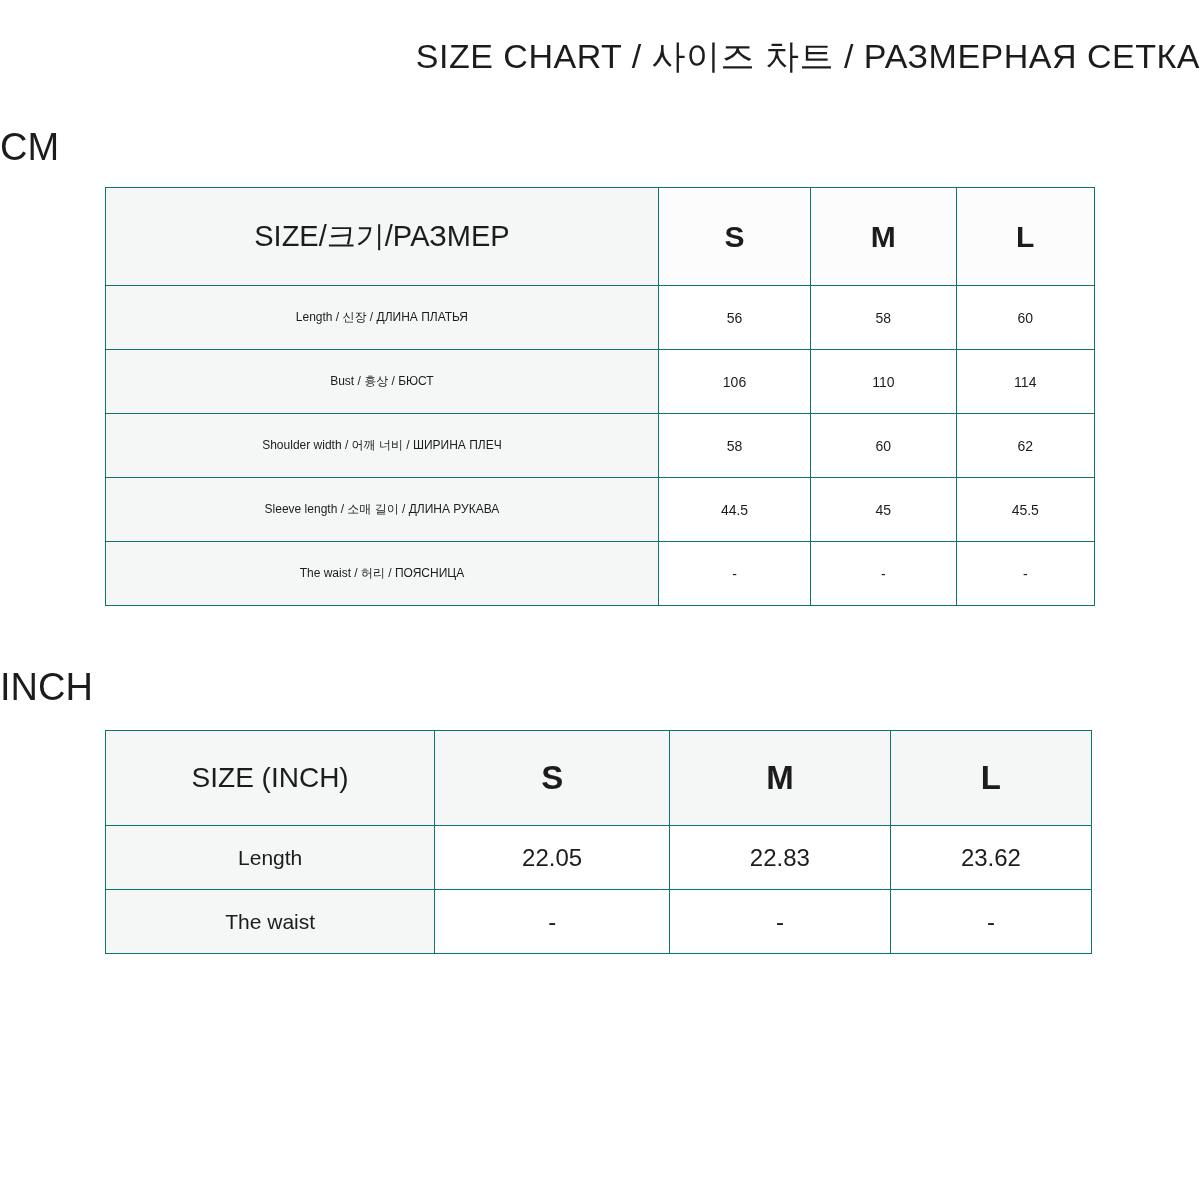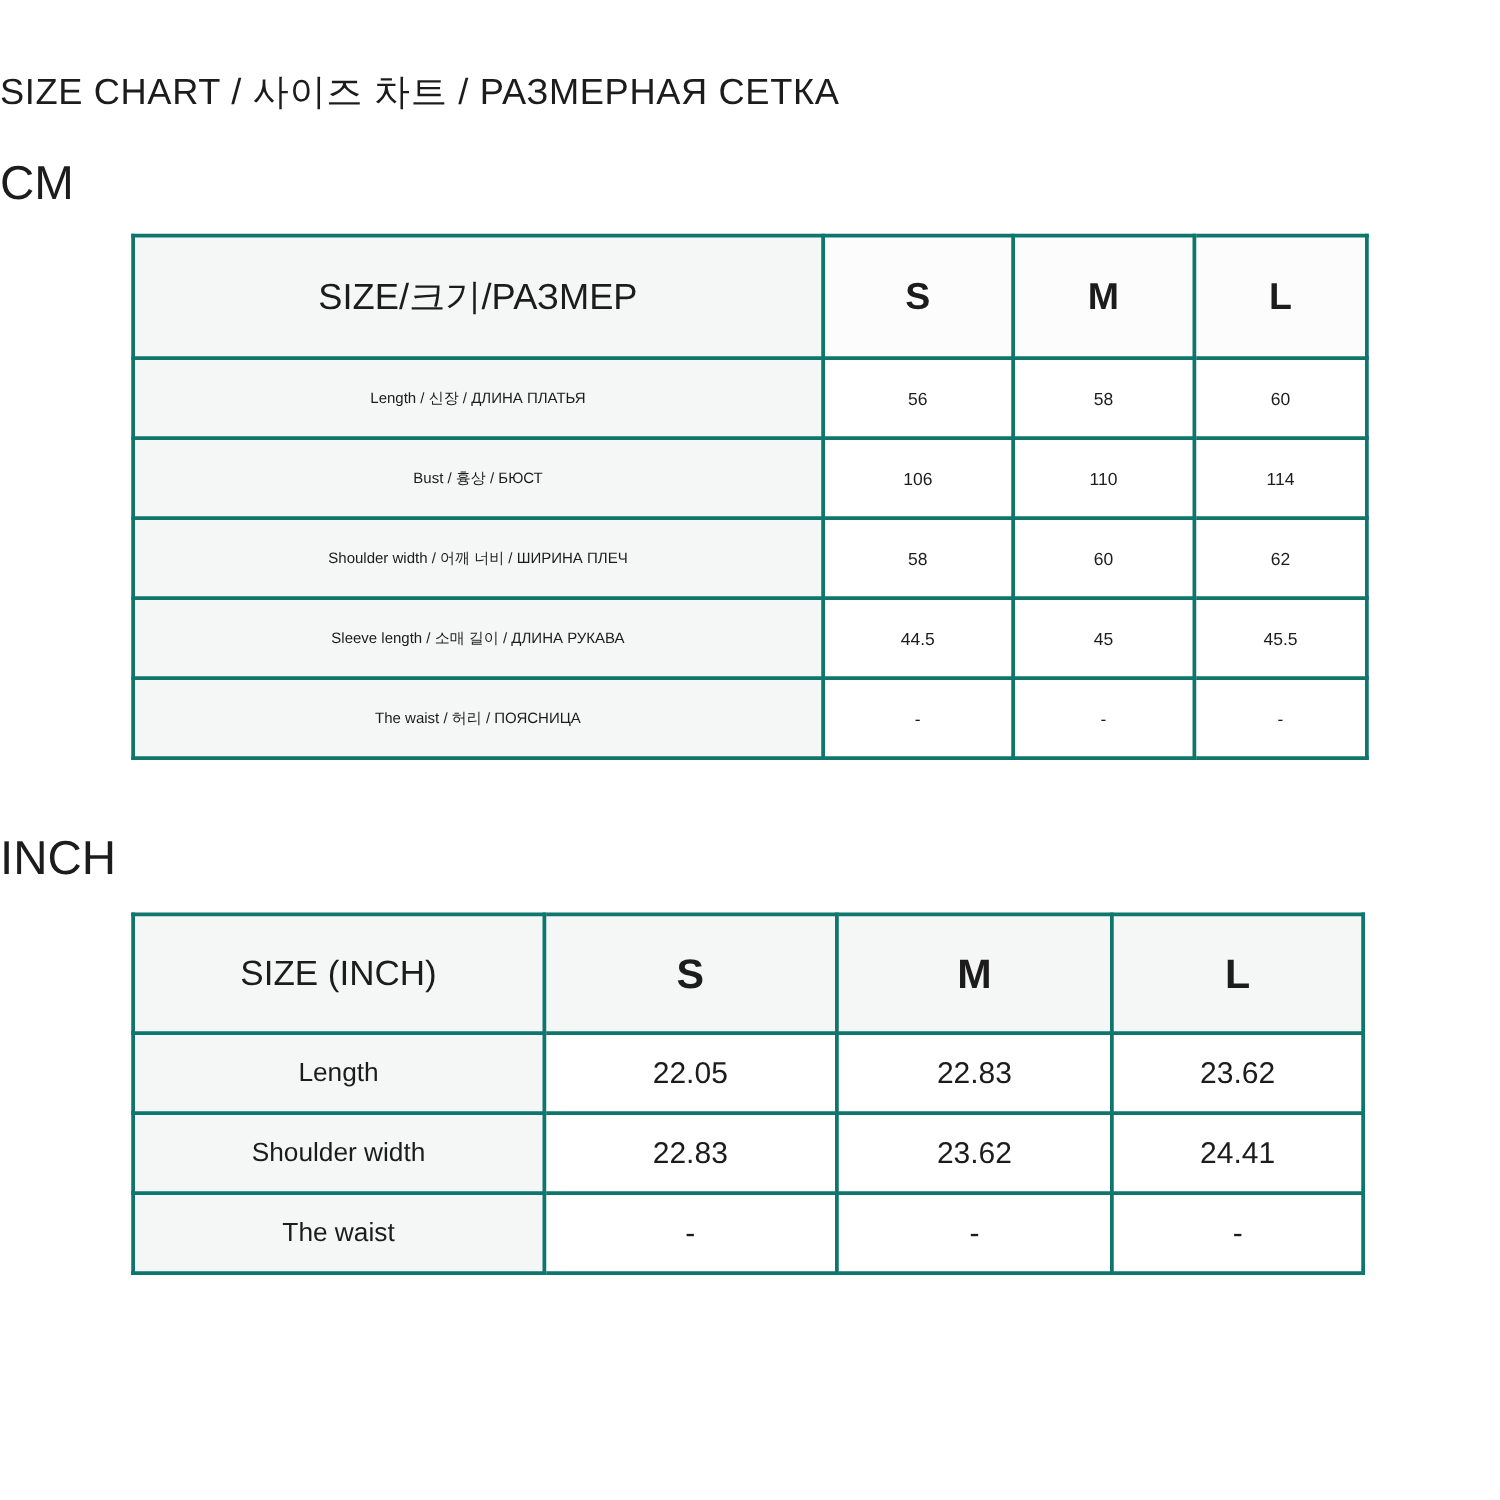--- a/index.html
+++ b/index.html
@@ -3,40 +3,40 @@
 <meta charset="utf-8">
 <style>
   html, body { margin: 0; padding: 0; }
   body {
     width: 1200px; height: 1200px; position: relative;
     background: #ffffff; color: #1c1c1c;
     font-family: "Liberation Sans", "DejaVu Sans", sans-serif;
     overflow: hidden;
   }
   .main-title {
-    position: absolute; top: 54px; left: 0; width: 100%;
-    margin: 0; text-align: left; font-size: 29px; font-weight: 400;
+    position: absolute; top: 34px; left: 0; width: 100%;
+    margin: 0; text-align: right; font-size: 34px; font-weight: 400;
     white-space: nowrap; letter-spacing: 0.5px;
   }
   .section-title {
     position: absolute; left: 0; width: 100%;
     margin: 0; text-align: left; font-weight: 400; font-size: 38px;
   }
   #cm-title { top: 126px; }
   #inch-title { top: 666px; }
 
   table.size-table {
     position: absolute; border-collapse: collapse; table-layout: fixed;
     background: #ffffff;
   }
   #cm-table  { top: 187px; left: 105px; width: 990px; }
   #inch-table{ top: 730px; left: 105px; width: 987px; border-radius: 27px; }
 
   .size-table th, .size-table td {
-    border: 3px solid #0f766e; text-align: center; vertical-align: middle;
+    border: 1px solid #0f766e; text-align: center; vertical-align: middle;
     padding: 0; font-weight: 400;
   }
   #cm-table thead tr  { height: 98px; }
   #cm-table tbody tr  { height: 64px; }
   #inch-table thead tr{ height: 95px; }
   #inch-table tbody tr{ height: 64px; }
 
   .shade { background: #f5f6f6; }
 
   #cm-table th.size-label-cell { font-size: 29px; }
@@ -123,25 +123,19 @@
     </tr>
   </thead>
   <tbody>
     <tr>
       <td class="row-label shade">Length</td>
       <td class="val">22.05</td>
       <td class="val">22.83</td>
       <td class="val">23.62</td>
     </tr>
     <tr>
-      <td class="row-label shade">Shoulder width</td>
-      <td class="val">22.83</td>
-      <td class="val">23.62</td>
-      <td class="val">24.41</td>
-    </tr>
-    <tr>
       <td class="row-label shade">The waist</td>
       <td class="val">-</td>
       <td class="val">-</td>
       <td class="val">-</td>
     </tr>
   </tbody>
 </table>
 
 </body></html>

